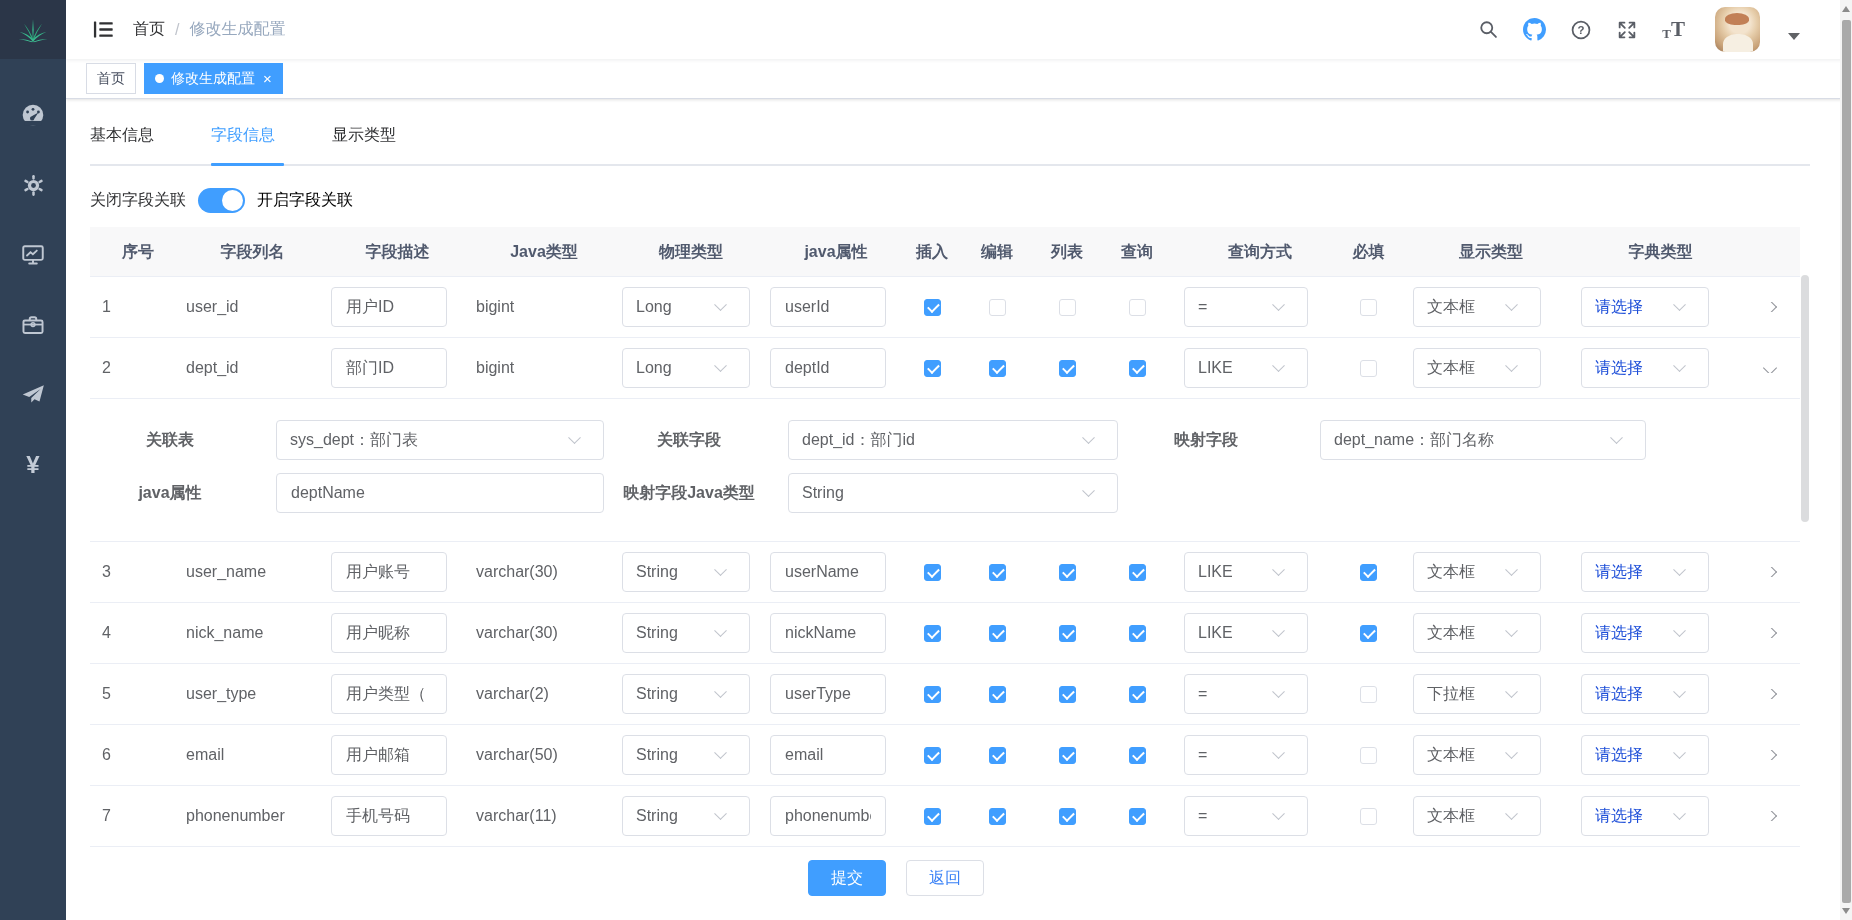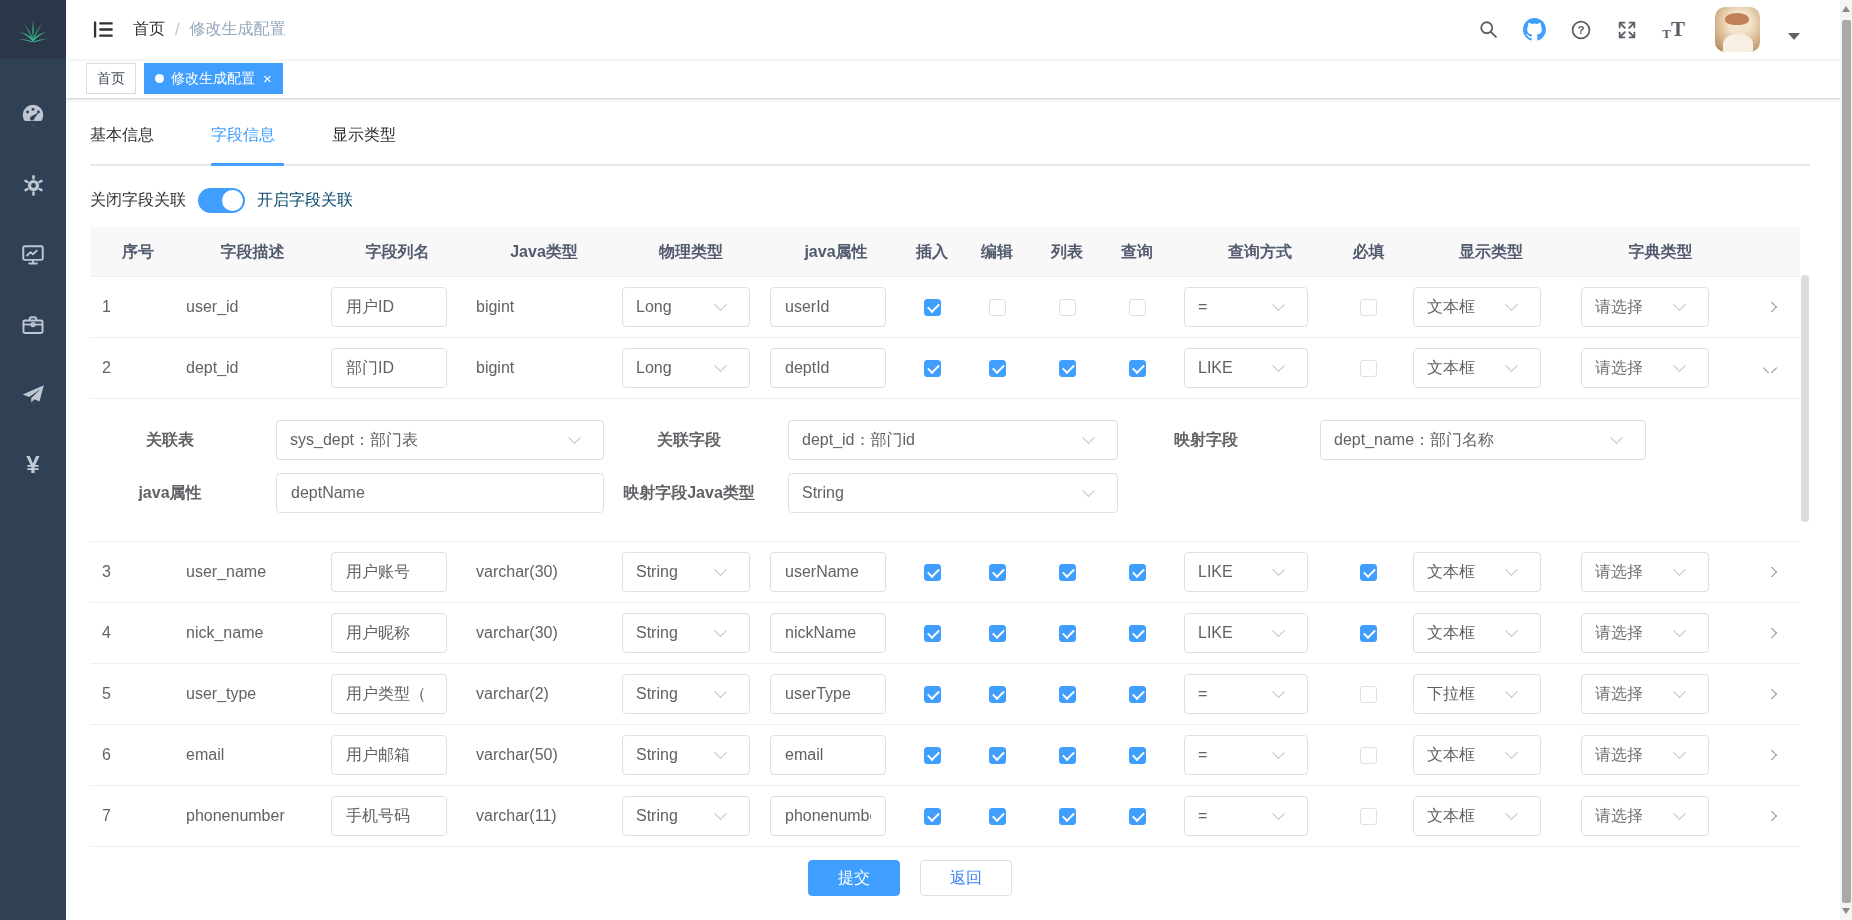--- a/index.html
+++ b/index.html
@@ -42,37 +42,37 @@
   .content { position:relative; margin-left:24px; width:1720px; }
   .tabs-header { margin-top:26px; position:relative; border-bottom:2px solid #e4e7ed; display:flex; }
   .tab-item { font-size:16px; color:#303133; padding-bottom:18px; margin-right:48px; width:73px; text-align:left; cursor:pointer; position:relative; white-space:nowrap; }
   .tab-item.active { color:#409eff; }
   .tab-item.active::after { content:""; position:absolute; left:0; bottom:-2px; width:73px; height:3px; background:#409eff; border-radius:1px; }
 
   .switch-row { margin-top:18px; height:32px; display:flex; align-items:center; }
   .sw-left { font-size:16px; color:#303133; }
   .switch { width:47px; height:25px; border-radius:13px; background:#409eff; position:relative; margin:0 12px; cursor:pointer; }
   .switch .knob { position:absolute; right:2px; top:2px; width:21px; height:21px; border-radius:50%; background:#fff; }
-  .sw-right { font-size:16px; color:#0c4a6e; }
+  .sw-right { font-size:16px; color:#000000; }
 
   
   .table-wrap { margin-top:11px; width:1710px; position:relative; font-size:16px; }
   .t-head { display:flex; background:#f8f8f9; border-bottom:1px solid #ebeef5; height:50px; }
   .th { font-weight:700; color:#515a6e; line-height:49px; white-space:nowrap; overflow:hidden; padding-left:12px;text-align:center; }
   .tr { display:flex; align-items:center; height:61px; border-bottom:1px solid #ebeef5; background:#fff; }
   .td { display:flex; align-items:center; padding-left:12px; color:#606266; white-space:nowrap; overflow:hidden; }
   .c0{width:84px;} .c1{width:145px;} .c2{width:145px;} .c3{width:146px;} .c4{width:148px;}
   .c5{width:144px;} .c6{width:60px;} .c7{width:70px;} .c8{width:70px;} .c9{width:70px;}
   .c10{width:164px;} .c11{width:65px;} .c12{width:168px;} .c13{width:171px;} .c14{width:60px;}
   .th.center,.td.center { padding-left:0; justify-content:center; text-align:center; }
 
   .inp { height:40px; border:1px solid #dcdfe6; border-radius:4px; padding:0 14px; font-size:16px; color:#606266; font-family:inherit; outline:none; background:#fff; width:116px; }
   .sel { height:40px; border:1px solid #dcdfe6; border-radius:4px; background:#fff; display:inline-flex; align-items:center; justify-content:space-between; padding:0 24px 0 13px; cursor:pointer; }
   .sel-v { font-size:16px; color:#606266; white-space:nowrap; overflow:hidden; }
-  .sel.ph .sel-v { color:#737373; }
+  .sel.ph .sel-v { color:#1d4ed8; }
   .c4 .sel{width:128px;} .c10 .sel{width:124px;} .c12 .sel,.c13 .sel{width:128px;}
   .chev { display:inline-block; width:9px; height:9px; border-right:1.7px solid #c0c4cc; border-bottom:1.7px solid #c0c4cc; flex:none; }
   .chev.down { transform:rotate(45deg) translate(-2px,-2px); }
   .exp-chev { display:inline-block; width:10px; height:10px; border-right:1.8px solid #909399; border-bottom:1.8px solid #909399; cursor:pointer; }
   .exp-chev.right { transform:rotate(-45deg); }
   .exp-chev.down { transform:rotate(45deg); }
 
   .cb { width:17px; height:17px; border-radius:3px; border:1px solid #dcdfe6; background:#fff; position:relative; display:inline-block; cursor:pointer; }
   .cb.on { background:#409eff; border-color:#409eff; }
   .cb.on::after { content:""; position:absolute; left:5px; top:1.5px; width:4.5px; height:9px; border:solid #fff; border-width:0 2px 2px 0; transform:rotate(45deg); }
@@ -84,21 +84,21 @@
   .exp-label { font-weight:700; color:#606266; font-size:16px; text-align:center; white-space:nowrap; }
   .lw1 { width:160px; margin-right:26px; }
   .lw2 { width:170px; margin-right:14px; }
   .lw3 { width:176px; margin-right:26px; }
   .w328 { width:328px; } .w330 { width:330px; } .w326 { width:326px; }
   input.w328 { width:328px; }
   .exp-line .sel { justify-content:space-between; }
 
   
   .footer { margin-top:13px; display:flex; gap:20px; padding-left:718px; }
-  .btn { height:36px; border-radius:4px; font-size:16px; font-family:inherit; cursor:pointer; padding:0 29px; }
+  .btn { height:36px; border-radius:4px; font-size:16px; font-family:inherit; cursor:pointer; padding:0 22px; }
   .btn.primary { background:#409eff; border:1px solid #409eff; color:#fff; }
   .btn.plain { background:#fff; border:1px solid #dcdfe6; color:#3b82f6; }
 
   
   .inner-thumb { position:absolute; right:-9px; top:48px; width:8px; height:247px; border-radius:4px; background:rgba(144,147,153,.32); }
   .page-scrollbar { position:absolute; right:0; top:0; width:12px; height:920px; background:#f4f4f4; z-index:10; }
   .sb-arrow { position:absolute; left:0; width:12px; height:14px; display:flex; align-items:center; justify-content:center; }
   .sb-arrow.up { top:2px; } .sb-arrow.down { bottom:2px; }
   .sb-arrow.up::after { content:""; border-left:4px solid transparent; border-right:4px solid transparent; border-bottom:6px solid #8b8b8b; }
   .sb-arrow.down::after { content:""; border-left:4px solid transparent; border-right:4px solid transparent; border-top:6px solid #8b8b8b; }
@@ -256,22 +256,22 @@
         <span class="sw-left">关闭字段关联</span>
         <span class="switch">
             <span class="knob"></span>
           </span>
         <span class="sw-right">开启字段关联</span>
       </div>
 
       <div class="table-wrap">
         <div class="t-head" id="t-head">
             <div class="th c0">序号</div>
+            <div class="th c1">字段列名</div>
             <div class="th c2">字段描述</div>
-            <div class="th c1">字段列名</div>
             <div class="th c4">Java类型</div>
             <div class="th c3">物理类型</div>
             <div class="th c5">java属性</div>
             <div class="th c6 center">插入</div>
             <div class="th c7 center">编辑</div>
             <div class="th c8 center">列表</div>
             <div class="th c9 center">查询</div>
             <div class="th c10">查询方式</div>
             <div class="th c11 center">必填</div>
             <div class="th c12">显示类型</div>

